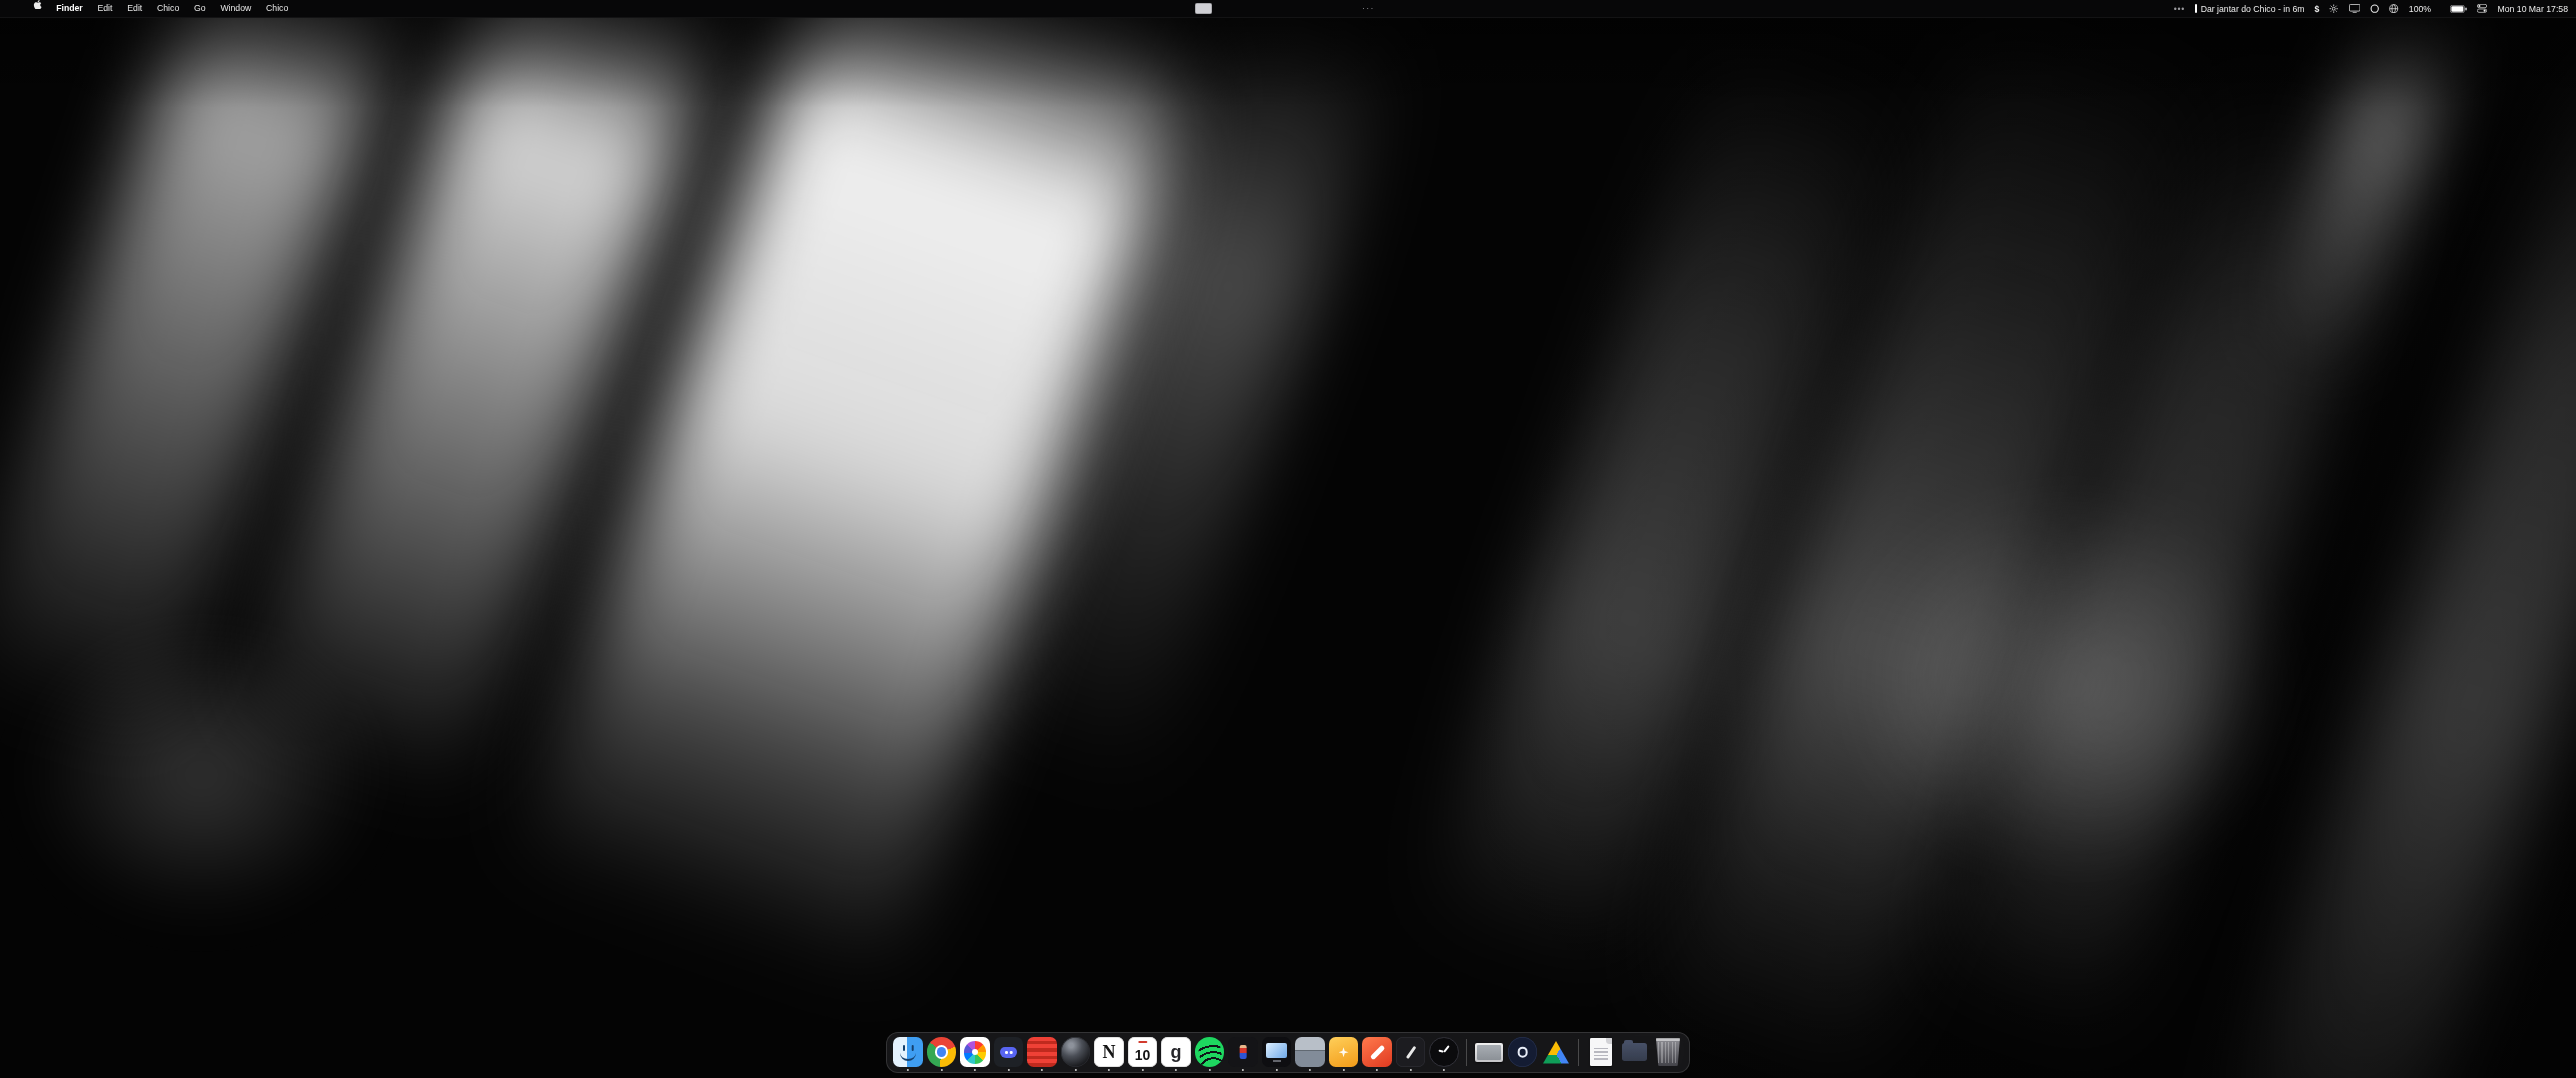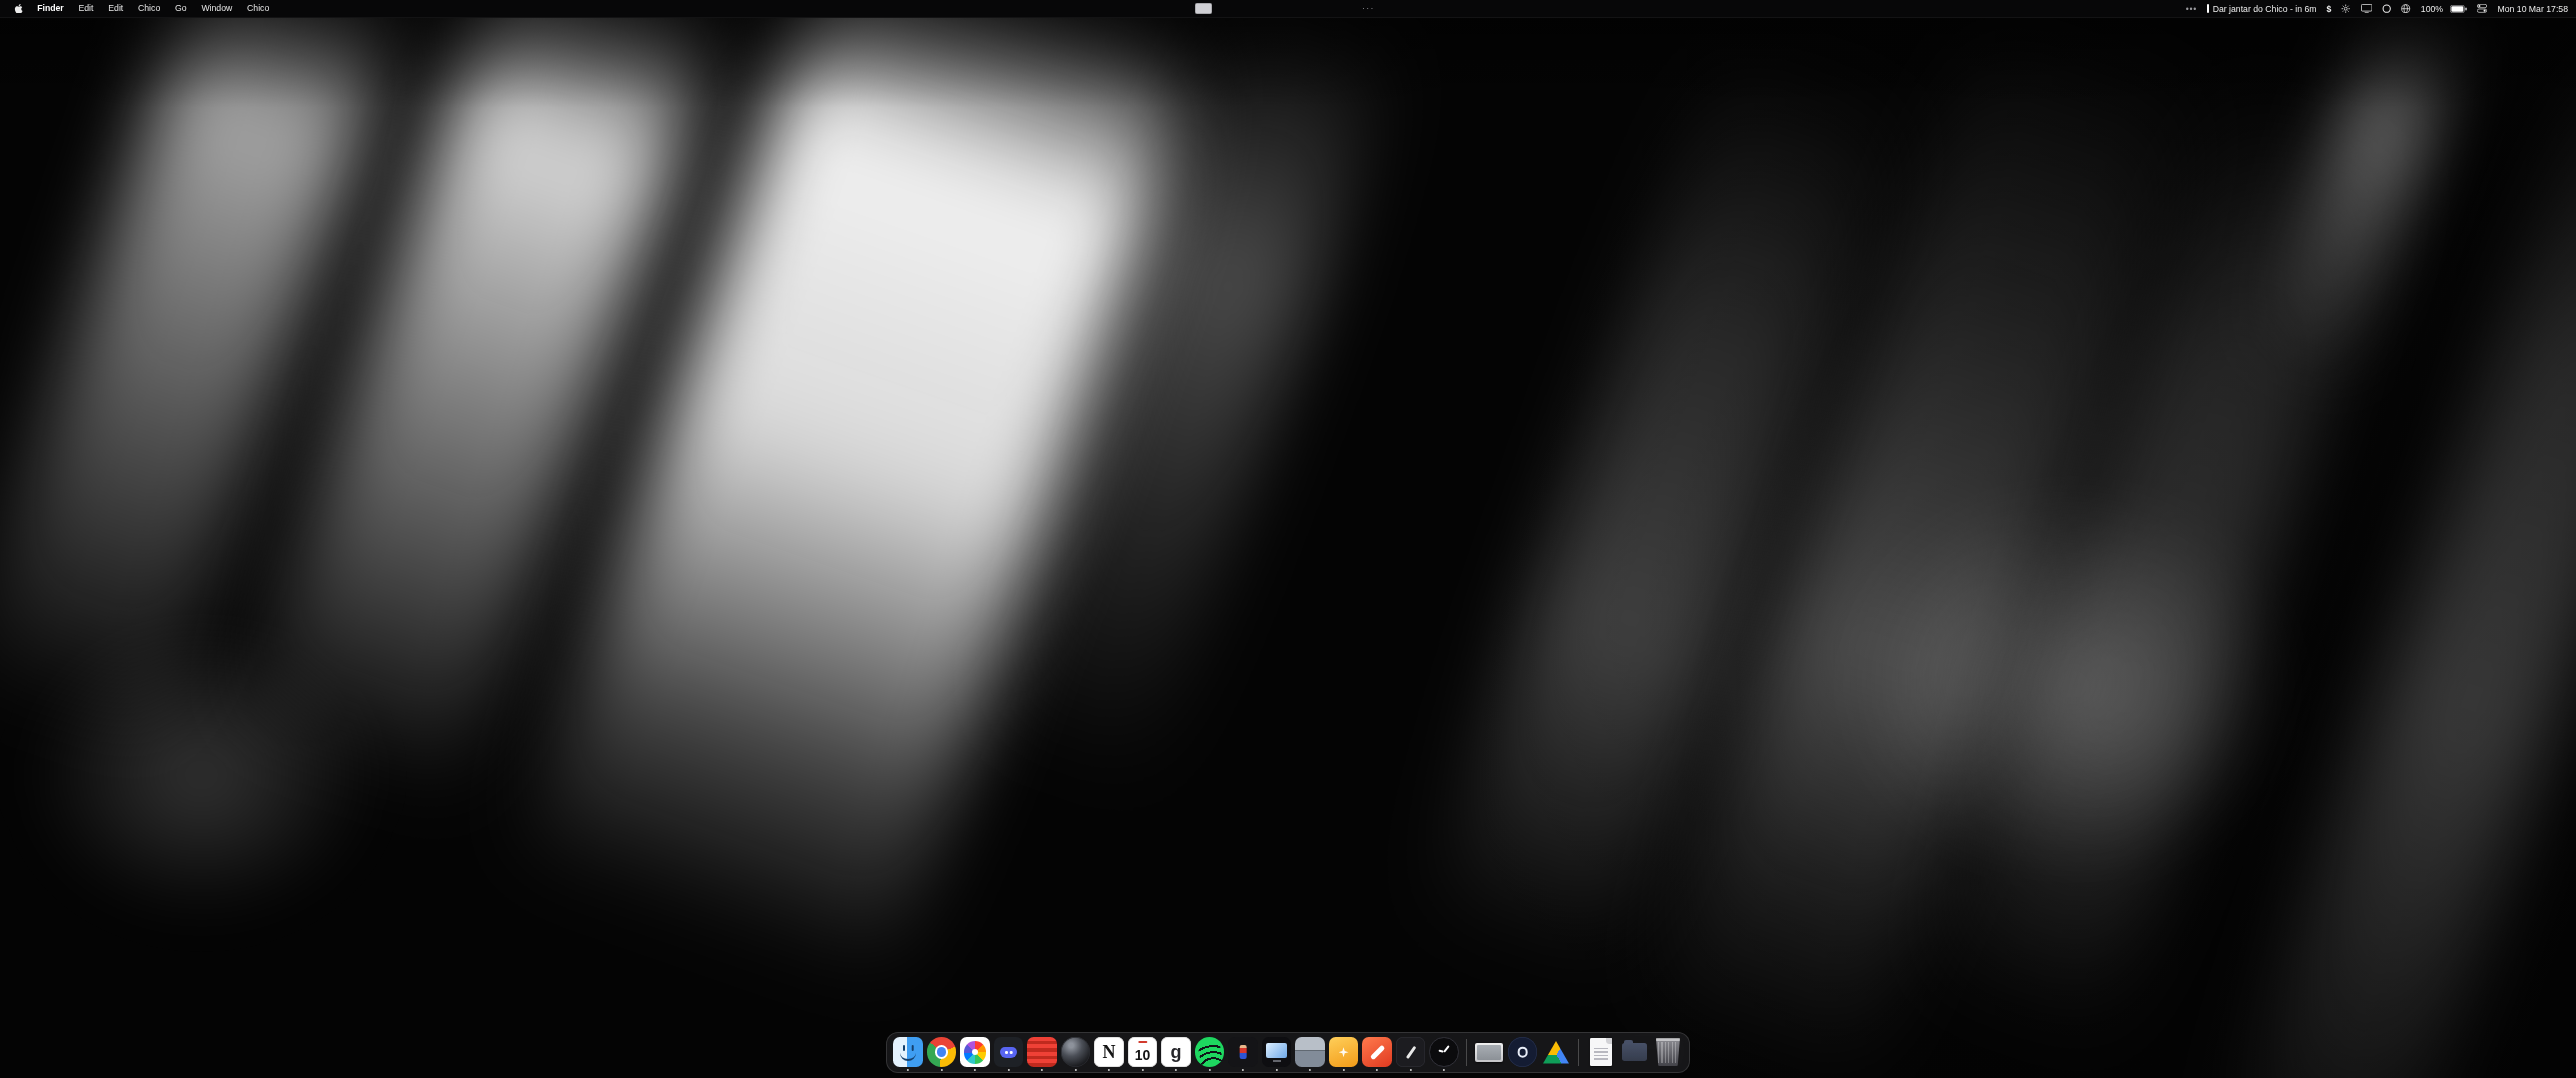--- a/index.html
+++ b/index.html
@@ -11,33 +11,33 @@
   .stripe{position:absolute;top:-12%;height:128%;transform:rotate(19deg);filter:blur(37px);border-radius:201px;}
   .blob{position:absolute;filter:blur(30px);border-radius:50%;}
   .shade{position:absolute;inset:0;
     background:linear-gradient(180deg,rgba(0,0,0,.55) 0%,rgba(0,0,0,0) 10%),
                linear-gradient(90deg,rgba(0,0,0,0) 55%,rgba(0,0,0,.22) 78%,rgba(0,0,0,.32) 100%);}
 
   
   .menubar{position:absolute;top:0;left:0;right:0;height:17.4px;background:#070708;
     border-bottom:0.7px solid rgba(255,255,255,.05);display:flex;align-items:center;
     color:#ececec;font-size:8.7px;z-index:50;}
-  .mb-left{display:flex;align-items:center;padding-left:7px;}
+  .mb-left{display:flex;align-items:flex-start;padding-left:26px;}
   .mb-left .apple{display:flex;align-items:center;padding:0 6.7px;}
   .menu-item{padding:0 7.4px;line-height:17.4px;color:#e6e6e6;}
   .menu-item.bold{font-weight:bold;color:#fff;}
   .np-widget{position:absolute;left:1195px;top:3.4px;width:17.4px;height:10.7px;background:#cfcfd4;border-radius:2px;box-shadow:inset 0 0 0 0.7px rgba(0,0,0,.25);}
   .center-dots{position:absolute;left:1362px;top:0;line-height:17.4px;color:#8f8f94;letter-spacing:1.3px;font-size:8.7px;}
   .mb-right{margin-left:auto;display:flex;align-items:center;gap:10px;padding-right:8px;}
   .mb-right svg{display:block;}
   .dim{color:#9a9a9e;letter-spacing:0.7px;}
   .event{display:flex;align-items:center;gap:4px;white-space:nowrap;}
   .event-bar{width:1.7px;height:8.7px;border-radius:1px;background:#ffffff;}
   .dollar{font-weight:600;}
-  .battery{display:flex;align-items:center;gap:7px;}
+  .battery{display:flex;align-items:center;gap:19px;}
 
   
   .dock-wrap{position:absolute;left:0;right:0;bottom:5.4px;display:flex;justify-content:center;z-index:40;}
   .dock{display:flex;align-items:center;gap:4px;padding:4.7px 6.7px;
     background:rgba(38,38,42,.55);border:0.7px solid rgba(255,255,255,.13);
     border-radius:12px;backdrop-filter:blur(16px);}
   .dock-item{position:relative;width:29.5px;height:29.5px;display:flex;align-items:center;justify-content:center;}
   .dock-item.running::after{content:'';position:absolute;bottom:-4px;left:50%;transform:translateX(-50%);
     width:2.3px;height:2.3px;border-radius:50%;background:#d6d6d6;}
   .dock-sep{width:0.7px;height:27px;background:rgba(255,255,255,.22);margin:0 3.4px;}

